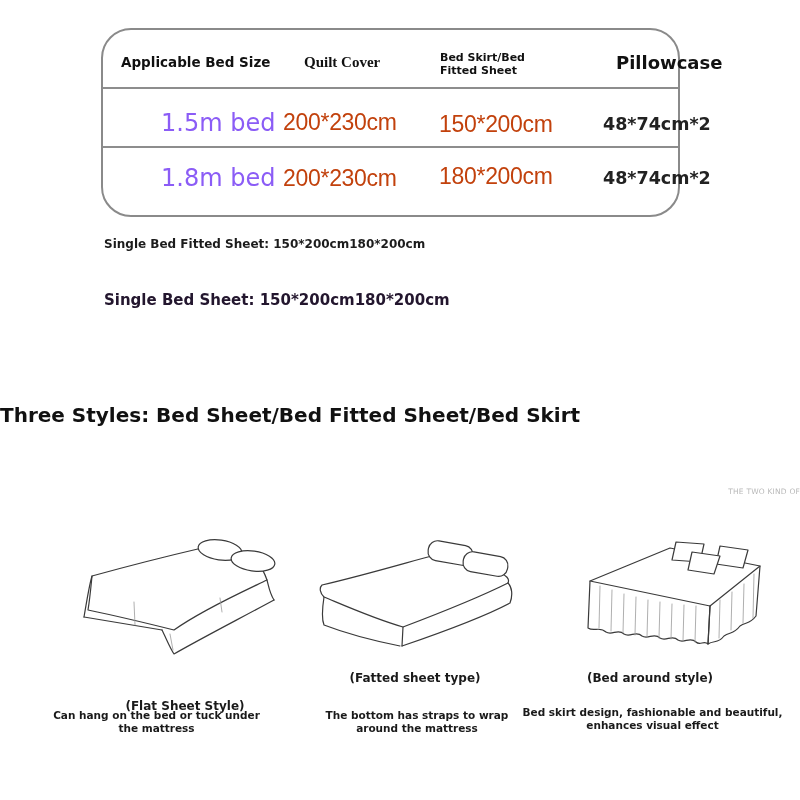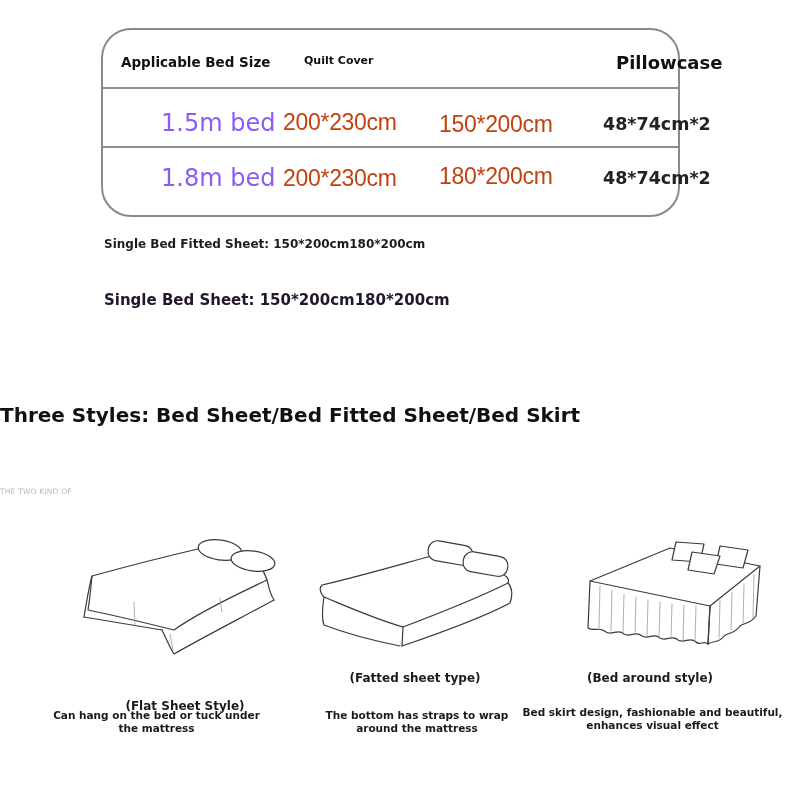--- a/index.html
+++ b/index.html
@@ -13,21 +13,21 @@
     .size-table {
       position: absolute; left: 80px; top: 28px; width: 579px; height: 189px;
       border: 2.5px solid #8a8a8a; border-radius: 30px; box-sizing: border-box; margin-left: 21px;
     }
     .divider { position: absolute; left: 0; right: 0; height: 0; border-top: 2.5px solid #8d8d8d; }
     .divider.d1 { top: 57px; }
     .divider.d2 { top: 116px; }
 
     .th { position: absolute; font-weight: bold; color: #111; white-space: nowrap; }
     .th.c0 { left: 18px; top: 24px; font-size: 13.5px; }
-    .th.c1 { left: 201px; top: 24px; font-size: 11px; }
+    .th.c1 { left: 201px; top: 24px; font-size: 15px; font-family: Liberation Serif, serif; }
     .th.c2 { left: 337px; top: 21px; font-size: 11px; line-height: 13px; white-space: normal; width: 110px; }
     .th.c3 { left: 513px; top: 22px; font-size: 18px; }
 
     .td { position: absolute; white-space: nowrap; }
     .td.label { font-weight: normal; font-size: 24px; color: #8b5cf6; }
     .td.val { font-family: "Liberation Sans", sans-serif; font-size: 23px; color: #c2410c; letter-spacing: -0.3px; }
     .td.pil { font-weight: bold; font-size: 17.5px; color: #222; }
 
     .r1 .label { left: 58px; top: 79px; }
     .r1 .v1 { left: 180px; top: 79px; }
@@ -39,40 +39,41 @@
     .r2 .v2 { left: 336px; top: 133px; }
     .r2 .pil { left: 500px; top: 138px; }
 
     .note1 { left: 104px; top: 237px; font-size: 12px; font-weight: bold; color: #1c1c1c; white-space: nowrap; }
     .note2 { left: 104px; top: 291px; font-size: 15px; font-weight: bold; color: #23162e; white-space: nowrap; }
 
     .section-title {
       left: 0; width: 800px; top: 403px; font-size: 20px; font-weight: bold; color: #111;
     }
     .watermark {
-      left: 0; width: 800px; top: 487px; text-align: left; font-size: 7.5px; color: #b9b9b9; letter-spacing: 0.2px;
+      left: 0; width: 800px; top: 487px; text-align: right; font-size: 7.5px; color: #b9b9b9; letter-spacing: 0.2px;
     }
 
     .illus { position: absolute; }
     .illus svg { display: block; }
     .illus path, .illus ellipse, .illus rect, .illus line, .illus polyline {
       fill: none; stroke: #3a3a3a; stroke-width: 1.2; stroke-linejoin: round; stroke-linecap: round;
     }
     .illus .thin { stroke: #9a9a9a; stroke-width: 0.8; }
     .illus .fillw { fill: #ffffff; }
 
     .style-title { position: absolute; font-size: 12px; font-weight: bold; color: #1a1a1a; text-align: center; white-space: nowrap; }
     .style-desc { position: absolute; font-size: 10.5px; font-weight: bold; color: #1a1a1a; text-align: center; line-height: 13px; }
   </style>
 </head>
 <body>
 
 <div class="size-table">
   <div class="th c0">Applicable Bed Size</div>
   <div class="th c1">Quilt Cover</div>
+  <div class="th c2">Bed Skirt/Bed Fitted Sheet</div>
   <div class="th c3">Pillowcase</div>
 
   <div class="divider d1"></div>
 
   <div class="r1">
     <div class="td label">1.5m bed</div>
     <div class="td val v1">200*230cm</div>
     <div class="td val v2">150*200cm</div>
     <div class="td pil">48*74cm*2</div>
   </div>

